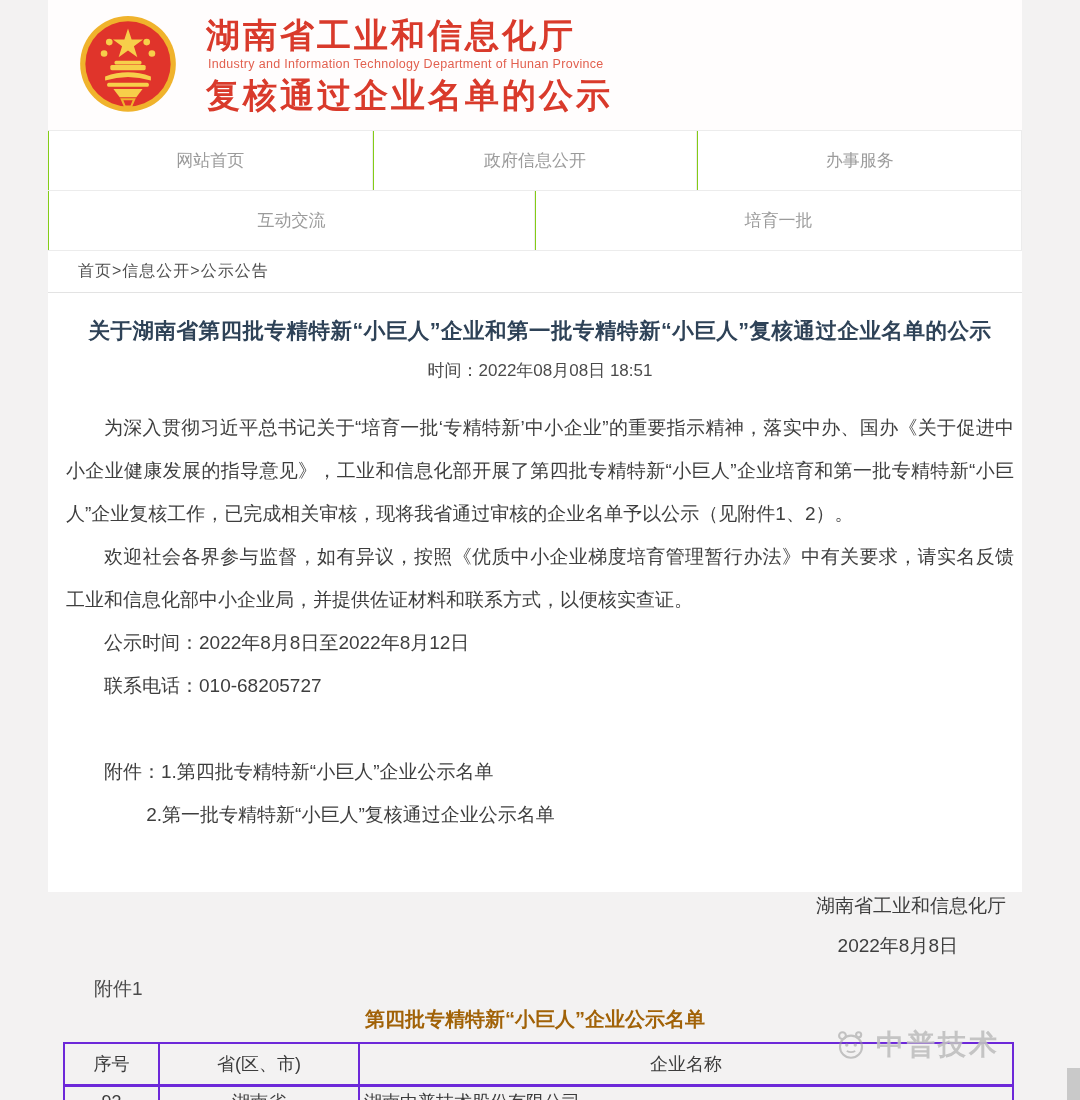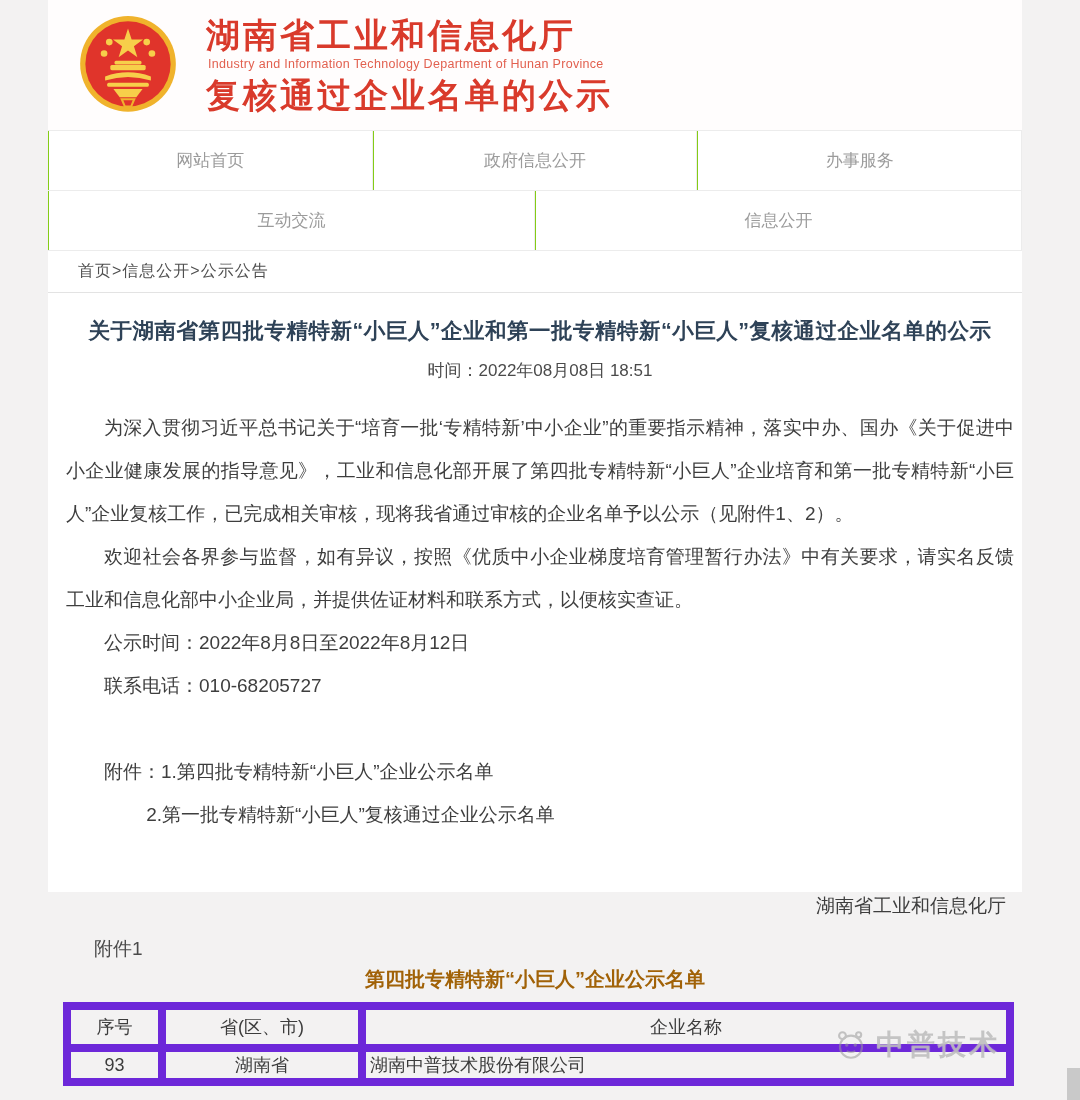--- a/index.html
+++ b/index.html
@@ -110,21 +110,21 @@
     height: 30px;
     line-height: 30px;
   }
   .list-table {
     margin: 8px 0 0 15px;
     width: 951px;
     border-collapse: collapse;
     table-layout: fixed;
   }
   .list-table th, .list-table td {
-    border: 8px solid #6d28d9;
+    border: 2px solid #6d28d9;
     font-weight: normal;
     font-size: 18px;
     color: #3c3c3c;
   }
   .list-table th { height: 42px; border-bottom-width: 3px; }
   .list-table td { height: 34px; text-align: center; }
   .col-no { width: 95px; }
   .col-prov { width: 200px; }
   td.cell-company { text-align: left; padding-left: 4px; }
   
@@ -187,21 +187,21 @@
   </div>
 
   <div class="main-nav">
     <div class="nav-row">
       <div class="nav-cell">网站首页</div>
       <div class="nav-cell">政府信息公开</div>
       <div class="nav-cell">办事服务</div>
     </div>
     <div class="nav-row">
       <div class="nav-cell">互动交流</div>
-      <div class="nav-cell">信息公开</div>
+      <div class="nav-cell">培育一批</div>
     </div>
   </div>
 
   <div class="breadcrumb-bar">
     <span class="breadcrumb">首页&gt;信息公开&gt;公示公告</span>
   </div>
 
   <div class="article">
     <div class="article-title">关于湖南省第四批专精特新“小巨人”企业和第一批专精特新“小巨人”复核通过企业名单的公示</div>
     <div class="article-time">时间：2022年08月08日 18:51</div>
@@ -217,20 +217,21 @@
           <span class="att-label">附件：</span>
           <span>1.第四批专精特新“小巨人”企业公示名单</span>
         </div>
         <div class="att-row">
           <span class="att-item-2">2.第一批专精特新“小巨人”复核通过企业公示名单</span>
         </div>
       </div>
 
       <div class="signature">
         <div class="sig-org">湖南省工业和信息化厅</div>
+        <div class="sig-date">2022年8月8日</div>
       </div>
     </div>
   </div>
 
   <div class="att1-label">附件1</div>
   <div class="table-title">第四批专精特新“小巨人”企业公示名单</div>
 
   <table class="list-table">
     <colgroup>
       <col class="col-no">

